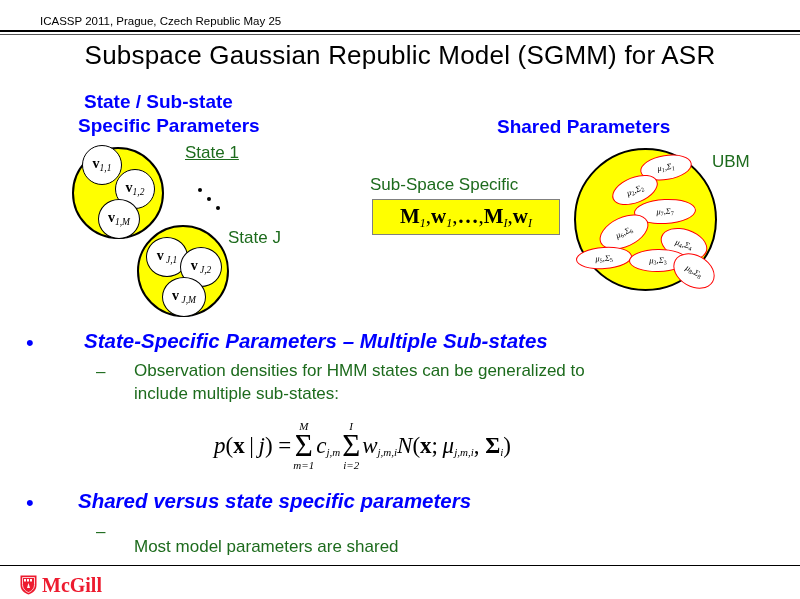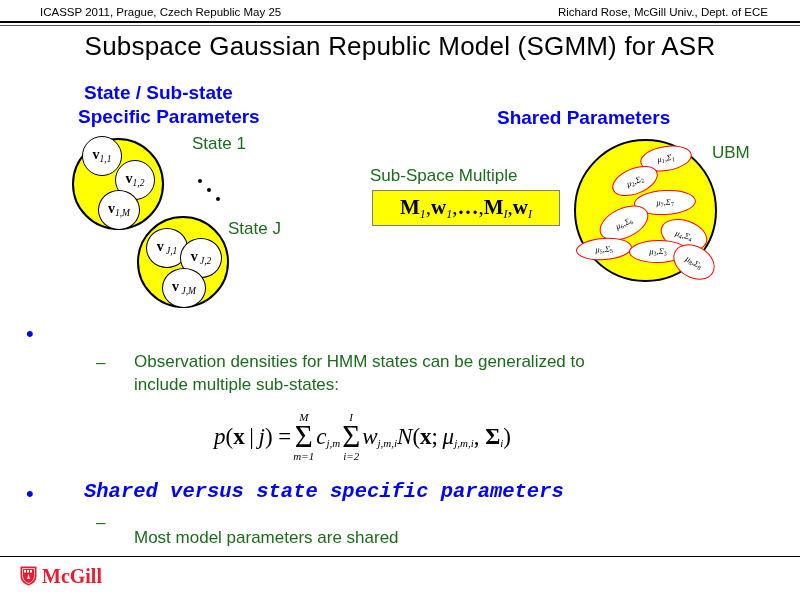--- a/index.html
+++ b/index.html
@@ -1,20 +1,20 @@
 <!DOCTYPE html>
 <html><head>
 <meta charset="utf-8">
 <style>
   html,body{margin:0;padding:0;}
   body{
     width:800px;height:599px;background:#ffffff;overflow:hidden;
     font-family:"Liberation Sans",sans-serif;position:relative;
   }
-  .slide{position:absolute;inset:0;}
+  .slide{position:absolute;inset:0;margin-top:9px;}
 
   
   .hdr{position:absolute;left:0;top:6px;width:800px;height:18px;}
   .hdr-left{position:absolute;left:40px;top:0;font-size:11.5px;color:#000;white-space:nowrap;}
   .hdr-right{position:absolute;right:32px;top:0;font-size:11.5px;color:#000;white-space:nowrap;}
   .rule1{position:absolute;left:0;top:21px;width:800px;height:2px;background:#000;}
   .rule2{position:absolute;left:0;top:25px;width:800px;height:1px;background:#555;}
 
   
   .title{
@@ -83,41 +83,40 @@
   .shield{width:17px;height:20px;}
   .logo-txt{font-family:"Liberation Serif",serif;font-weight:bold;font-size:20px;color:#ed1b2f;line-height:1;}
 </style>
 </head>
 <body>
 
 <div class="slide">
 
   <div class="hdr">
     <div class="hdr-left">ICASSP 2011, Prague, Czech Republic  May 25</div>
-    <div class="hdr-right">Richard Rose, McGill Univ., Dept. of ECE</div>
   </div>
   <div class="rule1"></div>
   <div class="rule2"></div>
 
   <div class="title">Subspace Gaussian Republic Model (SGMM) for ASR</div>
 
   <div class="blue-head" style="left:78px;top:106px;">Specific Parameters</div>
   <div class="blue-head" style="left:84px;top:82px;">State / Sub-state</div>
 
   <div class="ycirc" style="left:72px;top:138px;width:92px;height:92px;"></div>
   <div class="wcirc" style="left:82px;top:136px;width:40px;height:40px;">
     <span class="vlab"><b>v</b><i class="sub">1,1</i></span>
   </div>
   <div class="wcirc" style="left:115px;top:160px;width:40px;height:40px;">
     <span class="vlab"><b>v</b><i class="sub">1,2</i></span>
   </div>
   <div class="wcirc" style="left:98px;top:190px;width:42px;height:40px;">
     <span class="vlab"><b>v</b><i class="sub">1,<i>M</i></i></span>
   </div>
-  <div class="green-lbl" style="left:192px;top:134px;">State 1</div>
+  <div class="green-lbl" style="left:185px;top:134px;text-decoration:underline;">State 1</div>
 
   <div class="dots">
     <span style="left:198px;top:179px;"></span>
     <span style="left:207px;top:188px;"></span>
     <span style="left:216px;top:197px;"></span>
   </div>
 
   <div class="ycirc" style="left:137px;top:216px;width:92px;height:92px;"></div>
   <div class="wcirc" style="left:146px;top:228px;width:42px;height:40px;text-align:center;">
     <span class="vlab"><b>v</b><i class="sub"> J,1</i></span>
@@ -125,21 +124,21 @@
   <div class="wcirc" style="left:180px;top:238px;width:42px;height:40px;">
     <span class="vlab"><b>v</b><i class="sub"> J,2</i></span>
   </div>
   <div class="wcirc" style="left:162px;top:268px;width:44px;height:40px;">
     <span class="vlab"><b>v</b><i class="sub"> J,M</i></span>
   </div>
   <div class="green-lbl" style="left:228px;top:219px;">State J</div>
 
   <div class="blue-head" style="left:497px;top:107px;">Shared Parameters</div>
 
-  <div class="green-lbl" style="left:370px;top:166px;">Sub-Space Multiple</div>
+  <div class="green-lbl" style="left:370px;top:166px;">Sub-Space Specific</div>
 
   <div class="ssbox" style="left:372px;top:190px;width:188px;height:36px;">
     <span><b>M</b><span class="sb">1</span>,<b>w</b><span class="sb">1</span>,<b>…</b>,<b>M</b><span class="sb">I</span>,<b>w</b><span class="sb">I</span></span>
   </div>
 
   <div class="ubm-circle" style="left:574px;top:139px;width:143px;height:143px;"></div>
   <div class="green-lbl" style="left:712px;top:143px;">UBM</div>
 
   <div class="gell" style="left:640px;top:146px;width:52px;height:25px;transform:rotate(-9deg);">
     <span><i>μ</i><span class="gs">1</span>,<i>Σ</i><span class="gs">1</span></span>
@@ -160,20 +159,21 @@
     <span><i>μ</i><span class="gs">5</span>,<i>Σ</i><span class="gs">5</span></span>
   </div>
   <div class="gell" style="left:629px;top:240px;width:58px;height:23px;transform:rotate(-1deg);">
     <span><i>μ</i><span class="gs">3</span>,<i>Σ</i><span class="gs">3</span></span>
   </div>
   <div class="gell" style="left:672px;top:246px;width:44px;height:32px;transform:rotate(30deg);">
     <span><i>μ</i><span class="gs">8</span>,<i>Σ</i><span class="gs">8</span></span>
   </div>
 
   <div class="b1-dot" style="left:26px;top:323px;">•</div>
+  <div class="b1-txt" style="left:84px;top:320px;">State-Specific Parameters – Multiple Sub-states</div>
   <div class="b2-dash" style="left:96px;top:354px;">–</div>
   <div class="b2-txt" style="left:134px;top:375px;">include multiple sub-states:</div>
   <div class="b2-txt" style="left:134px;top:352px;">Observation densities for HMM states can be generalized to</div>
 
   <div class="eq" style="left:214px;top:412px;">
     <span><i>p</i>(<b>x</b> | <i>j</i>)&nbsp;=</span>
     <span class="sigma">
       <span class="lim">M</span>
       <span class="big">Σ</span>
       <span class="lim">m=1</span>
@@ -182,21 +182,21 @@
     <span class="sigma">
       <span class="lim">I</span>
       <span class="big">Σ</span>
       <span class="lim">i=2</span>
     </span>
     <span><i>w</i><span class="s">j,m,i</span></span>
     <span><i>N</i>(<b>x</b>; <i>μ</i><span class="s">j,m,i</span>,&nbsp;<b>Σ</b><span class="s">i</span>)</span>
   </div>
 
   <div class="b1-dot" style="left:26px;top:483px;">•</div>
-  <div class="b1-txt" style="left:84px;top:480px;font-family:Liberation Mono, monospace;">Shared versus state specific parameters</div>
+  <div class="b1-txt" style="left:78px;top:480px;">Shared versus state specific parameters</div>
   <div class="b2-dash" style="left:96px;top:514px;">–</div>
   <div class="b2-txt" style="left:134px;top:528px;">Most model parameters are shared</div>
 
   <div class="logo-rule"></div>
   <div class="logo">
     <svg class="shield" viewBox="0 0 34 40">
       <path d="M1 1 H33 V20 C33 31 24 37 17 39 C10 37 1 31 1 20 Z" fill="#ed1b2f"></path>
       <path d="M5 5 H29 V19 C29 28 22 33 17 35 C12 33 5 28 5 19 Z" fill="none" stroke="#ffffff" stroke-width="1.6"></path>
       <path d="M8 8 L12 8 L12 13 L8 13 Z M14 8 L18 8 L18 13 L14 13 Z M20 8 L24 8 L24 13 L20 13 Z" fill="#ffffff"></path>
       <path d="M17 16 L20 26 L14 26 Z" fill="#ffffff"></path>

